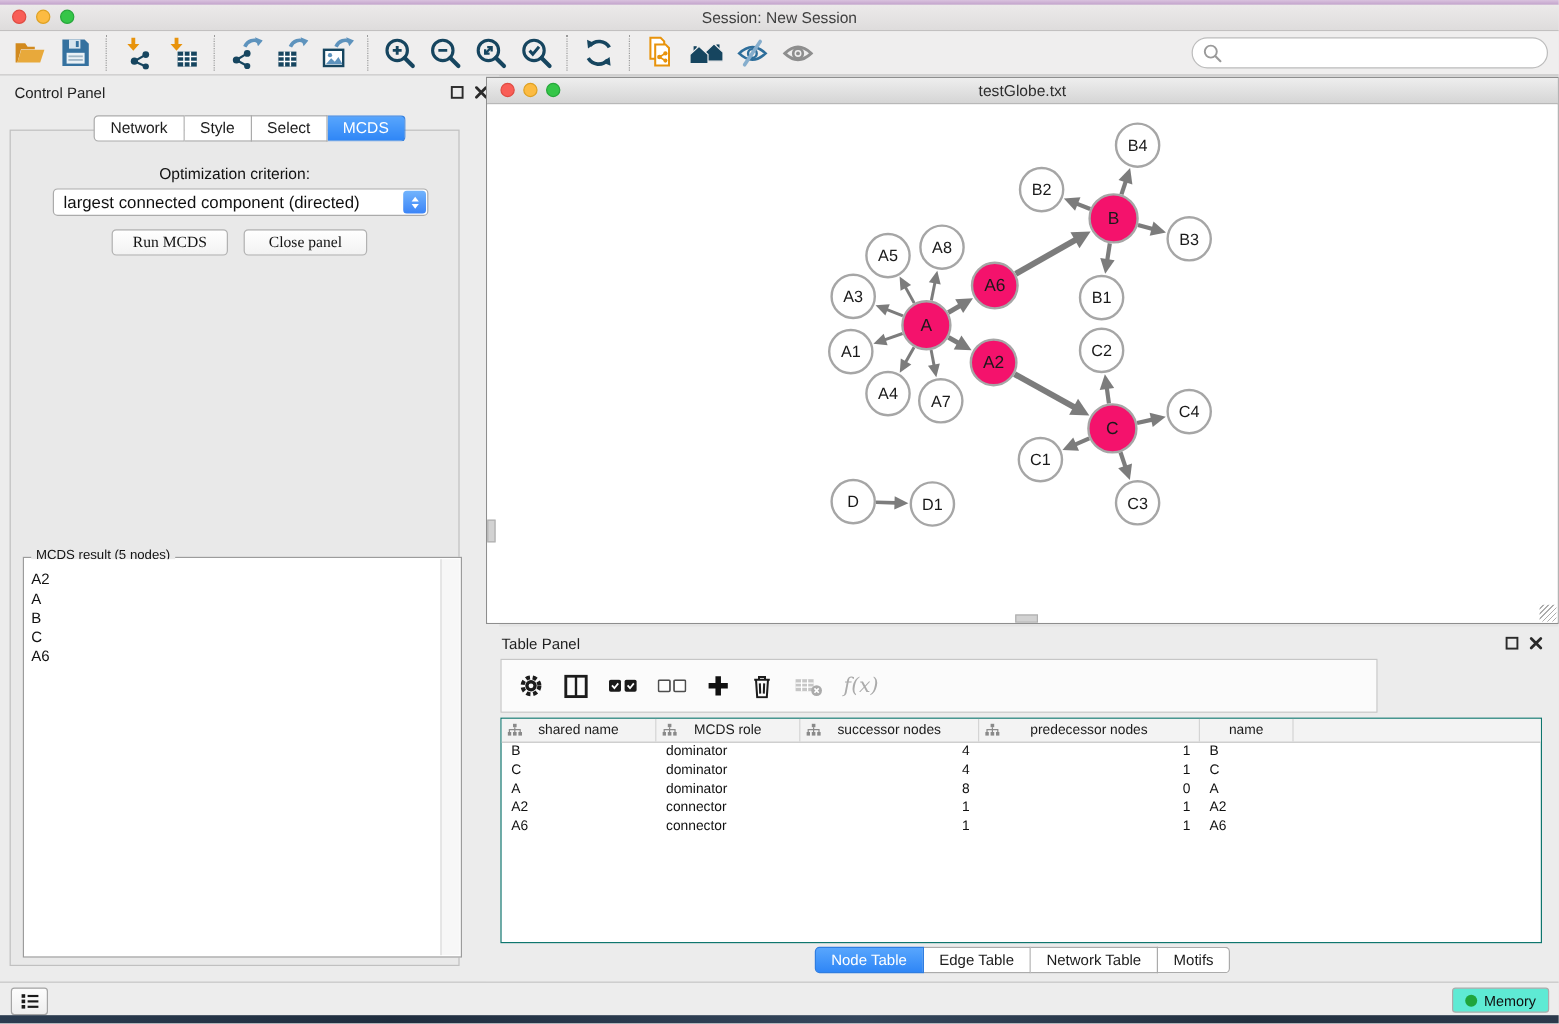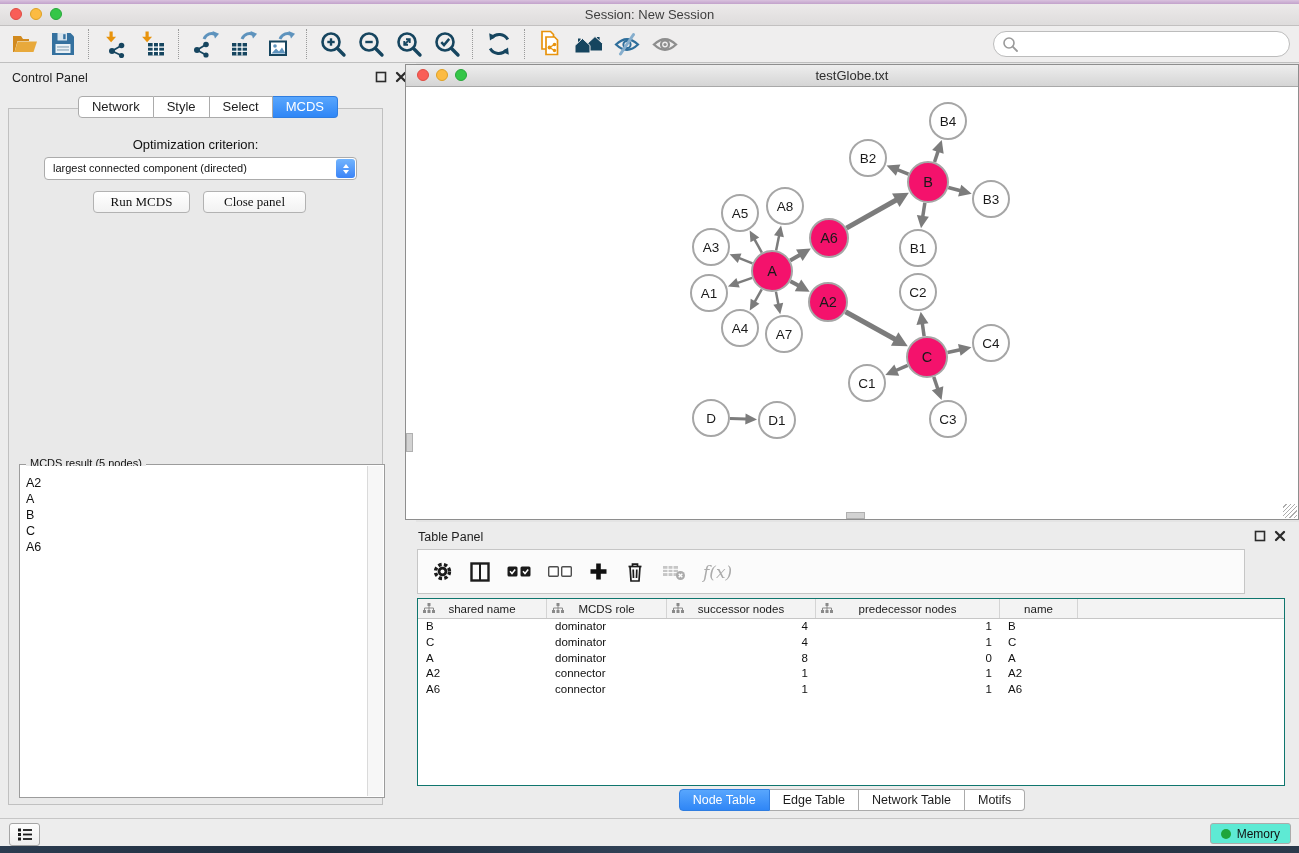--- a/index.html
+++ b/index.html
@@ -29,21 +29,21 @@
   .control-panel{position:absolute;left:0;top:63px;width:392px;height:755px;background:#ECECEC;padding-left:24px;}
   .panel-title{position:absolute;left:12px;top:8px;font-size:12.5px;color:#1E1E1E;}
   .winbtns{position:absolute;right:9px;top:8px;display:flex;gap:8px;align-items:center;}
   .cp-box{position:absolute;left:8px;top:45px;width:375px;height:697px;background:#E9E9E9;border:1px solid #C0C0C0;box-sizing:border-box;}
   .cp-tabs{position:absolute;left:0;top:33px;width:100%;display:flex;justify-content:center;z-index:2;}
   .ftab{height:20px;line-height:20px;padding:0 13px;background:#FFF;border:1px solid #ABABAB;border-left:none;font-size:13px;color:#1C1C1C;cursor:default;}
   .ftab:first-child{border-left:1px solid #ABABAB;border-radius:4px 0 0 4px;}
   .ftab:last-child{border-radius:0 4px 4px 0;}
   .ftab.active{background:linear-gradient(#58A6FD,#2F86F6);border-color:#2F7DE0;color:#FFF;}
   .opt-label{position:absolute;left:0;top:28px;width:100%;text-align:center;font-size:13px;color:#111;}
-  .cp-select{position:absolute;left:35px;top:48px;width:313px;height:23px;background:#FFF;border:1px solid #ABABAB;border-radius:4px;box-sizing:border-box;font-size:11px;line-height:21px;padding-left:8px;color:#111;white-space:nowrap;}
+  .cp-select{position:absolute;left:35px;top:48px;width:313px;height:23px;background:#FFF;border:1px solid #ABABAB;border-radius:4px;box-sizing:border-box;font-size:14px;line-height:21px;padding-left:8px;color:#111;white-space:nowrap;}
   .sel-stepper{position:absolute;right:1px;top:1px;bottom:1px;width:19px;background:linear-gradient(#72B4FD,#3B84F7);border-radius:3px;display:flex;flex-direction:column;align-items:center;justify-content:center;gap:2px;}
   .tri-up{width:0;height:0;border-left:3.5px solid transparent;border-right:3.5px solid transparent;border-bottom:4.5px solid #FFF;}
   .tri-down{width:0;height:0;border-left:3.5px solid transparent;border-right:3.5px solid transparent;border-top:4.5px solid #FFF;}
   .cp-btn{position:absolute;top:82px;height:22px;background:linear-gradient(#FFFFFF,#F2F2F2);border:1px solid #B2B2B2;border-radius:4px;font-size:13px;color:#111;font-family:Liberation Serif, serif;box-sizing:border-box;}
   .run-btn{left:84px;width:97px;}
   .closep-btn{left:194px;width:103px;}
   .result-group{position:absolute;left:10px;top:355px;width:364px;height:332px;border:1px solid #9C9C9C;background:#FFF;}
   .result-legend{position:absolute;left:6px;top:-8px;background:#E9E9E9;padding:0 4px;font-size:11px;color:#111;}
   .result-list{position:absolute;left:1px;top:1px;right:16px;bottom:1px;background:#FFF;padding-top:9px;overflow:hidden;}
   .mcds-item{font-size:12.5px;line-height:16px;padding-left:5px;color:#111;}
@@ -54,21 +54,21 @@
   .nw-titlebar{position:relative;height:21px;background:linear-gradient(#EEEEEE,#D5D5D5);border-bottom:1px solid #A8A8A8;}
   .nw-lights{position:absolute;left:11px;top:4px;display:flex;gap:7px;}
   .nw-title{text-align:center;font-size:13px;color:#2E2E2E;line-height:21px;}
   .nw-canvas{position:absolute;left:0;top:22px;width:892px;height:432px;background:#FFF;overflow:hidden;}
   .thumb-v{position:absolute;left:0px;top:368px;width:5px;height:17px;background:#D2D2D2;border:1px solid #B0B0B0;}
   .thumb-h{position:absolute;left:440px;bottom:0px;width:17px;height:5px;background:#D2D2D2;border:1px solid #B0B0B0;}
   .resize-grip{position:absolute;right:1px;bottom:1px;width:14px;height:14px;background:repeating-linear-gradient(135deg,transparent,transparent 2px,#ADADAD 2px,#ADADAD 3px);}
 
   
   .table-panel{position:absolute;left:405px;top:522px;width:894px;height:296px;background:#ECECEC;}
-  .tp-toolbar{position:absolute;left:12px;top:27px;width:828px;height:45px;background:#FBFBFB;border:1px solid #C6C6C6;box-sizing:border-box;display:flex;align-items:center;padding-left:14px;gap:17px;}
+  .tp-toolbar{position:absolute;left:12px;top:27px;width:731px;height:45px;background:#FBFBFB;border:1px solid #C6C6C6;box-sizing:border-box;display:flex;align-items:center;padding-left:14px;gap:17px;}
   .tp-tool{display:flex;align-items:center;justify-content:center;}
   .fx{font-family:"DejaVu Serif",serif;font-style:italic;font-size:17px;color:#ABABAB;}
   .tp-table{position:absolute;left:12px;top:76px;width:868px;height:188px;background:#FFF;border:1px solid #0f766e;box-sizing:border-box;overflow:hidden;}
   .tbl-head{display:flex;height:19px;background:#F3F3F3;border-bottom:1px solid #C6C6C6;}
   .th{position:relative;box-sizing:border-box;border-right:1px solid #D4D4D4;font-size:11.5px;color:#1A1A1A;display:flex;align-items:center;justify-content:center;}
   .th .attr-ico{position:absolute;left:5px;top:4px;}
   .tr{display:flex;height:15.8px;}
   .td{box-sizing:border-box;font-size:11.5px;color:#111;line-height:15.8px;padding:0 8px;white-space:nowrap;overflow:hidden;}
   .tp-tabs{position:absolute;left:0;top:267px;width:100%;display:flex;justify-content:center;}
   .tp-tabs .ftab{font-size:12.5px;}

